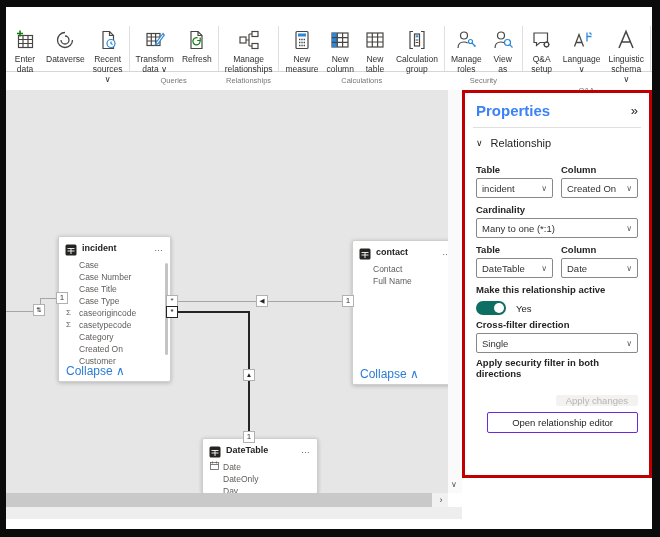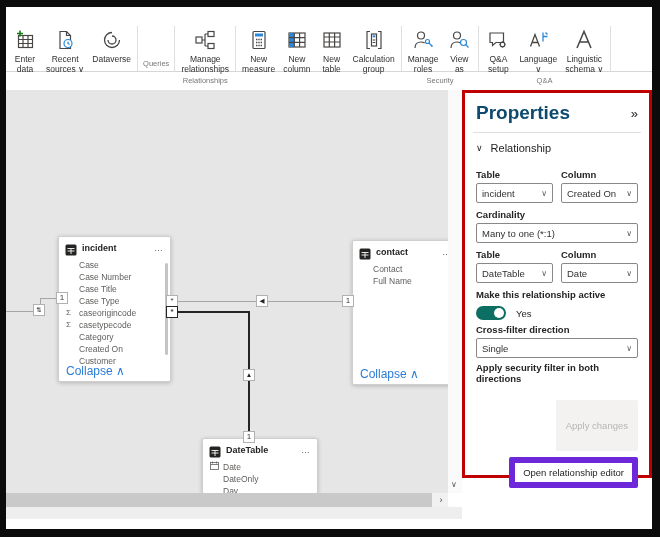--- a/index.html
+++ b/index.html
@@ -49,43 +49,43 @@
   .node { position:absolute; width:12px; height:12px; background:#fff; border:1px solid #b3b1af;
           font-size:8px; color:#3b3a39; display:flex; align-items:center; justify-content:center;
           z-index:3; line-height:1; }
   .node.selnode { border:1.5px solid #252423; font-weight:bold; }
   .node.arrow { font-size:6.5px; color:#252423; }
 
   
   .panel { position:absolute; left:456px; top:83px; width:190px; height:388px; background:#fff;
            border:3px solid #c00000; z-index:5; padding:9px 11px; font-size:10px; color:#252423; }
   .p-head { display:flex; align-items:center; }
-  .p-title { font-size:19px; font-weight:bold; color:#0c4a6e; }
+  .p-title { font-size:15px; font-weight:bold; color:#3b82f6; }
   .p-collapse { margin-left:auto; font-size:13px; color:#252423; cursor:pointer; }
   .p-div { border-top:1px solid #e1dfdd; margin:8px -3px 9px; }
   .p-section { display:flex; align-items:center; gap:8px; font-size:11px; color:#252423; margin-bottom:11px; }
   .p-section .chev { font-size:9px; color:#252423; }
   .prow2 { display:grid; grid-template-columns:1fr 1fr; gap:0 8px; }
   .plabel { font-size:9.5px; font-weight:bold; color:#252423; margin:4px 0 3px; }
   .pselect { height:20px; border:1px solid #8a8886; border-radius:2px; background:#fff;
              display:flex; align-items:center; padding:0 5px; cursor:pointer; margin-bottom:2px; }
   .pselect-val { font-size:9.5px; color:#323130; white-space:nowrap; overflow:hidden; }
   .pselect-chev { margin-left:auto; font-size:8px; color:#605e5c; }
   .toggle-row { display:flex; align-items:center; gap:10px; margin:6px 0 4px; }
   .tgl { width:30px; height:14px; border-radius:8px; position:relative; cursor:pointer; }
   .tgl.on { background:#0d6e63; }
   .tgl.on .knob { position:absolute; right:2px; top:2px; width:10px; height:10px; border-radius:50%; background:#fff; }
   .tgl.off { background:#fff; border:1px solid #8a8886; }
   .tgl.off .knob { position:absolute; left:2px; top:2px; width:9px; height:9px; border-radius:50%; background:#605e5c; }
   .tgl-label-on { font-size:9.5px; color:#252423; }
   .tgl-label-off { font-size:9.5px; color:#a19f9d; }
   .p-buttons { display:flex; flex-direction:column; align-items:flex-end; gap:6px; margin-top:16px; }
-  .btn-apply { background:#f3f2f1; border:none; color:#b8b6b4; font-size:9.5px; padding:20px 10px; border-radius:2px;
+  .btn-apply { background:#f3f2f1; border:none; color:#b8b6b4; font-size:9.5px; padding:0 10px; border-radius:2px;
                font-family:inherit; }
-  .btn-open { background:#fff; border:6px solid #6d28d9; color:#252423; font-size:9.5px; padding:4px 8px;
+  .btn-open { background:#fff; border:1px solid #6d28d9; color:#252423; font-size:9.5px; padding:4px 24px;
               border-radius:2px; cursor:pointer; font-family:inherit; }
 </style>
 </head>
 <body>
 
 <div class="frame">
 
   <div class="ribbon">
 
     <div class="rgroup">
@@ -96,44 +96,68 @@
               <rect x="5.5" y="7.5" width="14" height="12"></rect>
                 <path d="M5.5 11.5h14M5.5 15.5h14M10 7.5v12M15 7.5v12"></path>
               <path d="M7 2.5v6M4 5.5h6" stroke="#107c10" stroke-width="1.6"></path>
             </svg>
             </span>
           <span class="rlabel">Enter
 data</span>
         </div>
         <div class="rbtn">
           <span class="ricon">
+            <svg width="24" height="24" viewBox="0 0 24 24" fill="none" stroke="#484644" stroke-width="1.3">
+              <path d="M12 4.5a7.5 7.5 0 1 0 7.5 7.5"></path>
+                <path d="M12 8a4 4 0 1 1-4 4"></path>
+            </svg>
+            </span>
+          <span class="rlabel">Dataverse</span>
+        </div>
+        <div class="rbtn">
+          <span class="ricon">
             <svg width="24" height="24" viewBox="0 0 24 24" fill="none" stroke="#484644" stroke-width="1.2">
               <path d="M7 3.5h6.5l4 4V20.5H7z"></path>
                 <path d="M13.5 3.5v4h4"></path>
               <circle cx="15" cy="15.5" r="4" fill="#fff" stroke="#2b88d8"></circle>
                 <path d="M15 13.5v2l1.6.9" stroke="#2b88d8"></path>
             </svg>
             </span>
           <span class="rlabel">Recent
 sources ∨</span>
         </div>
-        <div class="rbtn">
-          <span class="ricon">
-            <svg width="24" height="24" viewBox="0 0 24 24" fill="none" stroke="#484644" stroke-width="1.3">
-              <path d="M12 4.5a7.5 7.5 0 1 0 7.5 7.5"></path>
-                <path d="M12 8a4 4 0 1 1-4 4"></path>
-            </svg>
-            </span>
-          <span class="rlabel">Dataverse</span>
-        </div>
       </div>
       <div class="rgroup-label"></div>
     </div>
 
     <div class="rgroup">
+      <div class="rbtns">
+        <div class="rbtn">
+          <span class="ricon">
+            <svg width="24" height="24" viewBox="0 0 24 24" fill="none" stroke="#484644" stroke-width="1.2">
+              <rect x="4" y="5.5" width="13" height="12"></rect>
+                <path d="M4 9h13M4 13h13M8.3 5.5v12M12.6 5.5v12"></path>
+              <path d="M20 5.5l-6.5 8.5-1.2 2.8 2.8-1.2L21.3 7z" fill="#fff" stroke="#2b88d8"></path>
+            </svg>
+            </span>
+          <span class="rlabel">Transform
+data ∨</span>
+        </div>
+        <div class="rbtn">
+          <span class="ricon">
+            <svg width="24" height="24" viewBox="0 0 24 24" fill="none" stroke="#484644" stroke-width="1.2">
+              <path d="M6 3.5h7l4 4V20.5H6z"></path>
+                <path d="M13 3.5v4h4"></path>
+              <path d="M15 12.5a3.6 3.6 0 1 1-2.4-2.6" stroke="#107c10"></path>
+              <path d="M15.2 9.5v3h-3" stroke="#107c10"></path>
+            </svg>
+            </span>
+          <span class="rlabel">Refresh</span>
+        </div>
+      </div>
       <div class="rgroup-label">Queries</div>
     </div>
 
     <div class="rgroup">
       <div class="rbtns">
         <div class="rbtn">
           <span class="ricon">
             <svg width="24" height="24" viewBox="0 0 24 24" fill="none" stroke="#484644" stroke-width="1.2">
               <rect x="3" y="9" width="6" height="6"></rect>
                 <rect x="15" y="3.5" width="6" height="5"></rect>
@@ -188,20 +212,21 @@
               <path d="M8 3.5H5v17h3M16 3.5h3v17h-3"></path>
               <rect x="9.5" y="6" width="5" height="12"></rect>
               <rect x="10.7" y="7.3" width="2.6" height="2" fill="#2b88d8" stroke="none"></rect>
               <path d="M10.7 12h2.6M10.7 14.5h2.6" stroke-width="1.1"></path>
             </svg>
             </span>
           <span class="rlabel">Calculation
 group</span>
         </div>
       </div>
+      <div class="rgroup-label">Calculations</div>
     </div>
 
     <div class="rgroup">
       <div class="rbtns">
         <div class="rbtn">
           <span class="ricon">
             <svg width="24" height="24" viewBox="0 0 24 24" fill="none" stroke="#484644" stroke-width="1.2">
               <circle cx="10" cy="7.5" r="3.5"></circle>
                 <path d="M4 20c0-4 2.7-6 6-6 1.4 0 2.7.4 3.7 1"></path>
               <circle cx="16.5" cy="13.5" r="2" stroke="#2b88d8"></circle>

